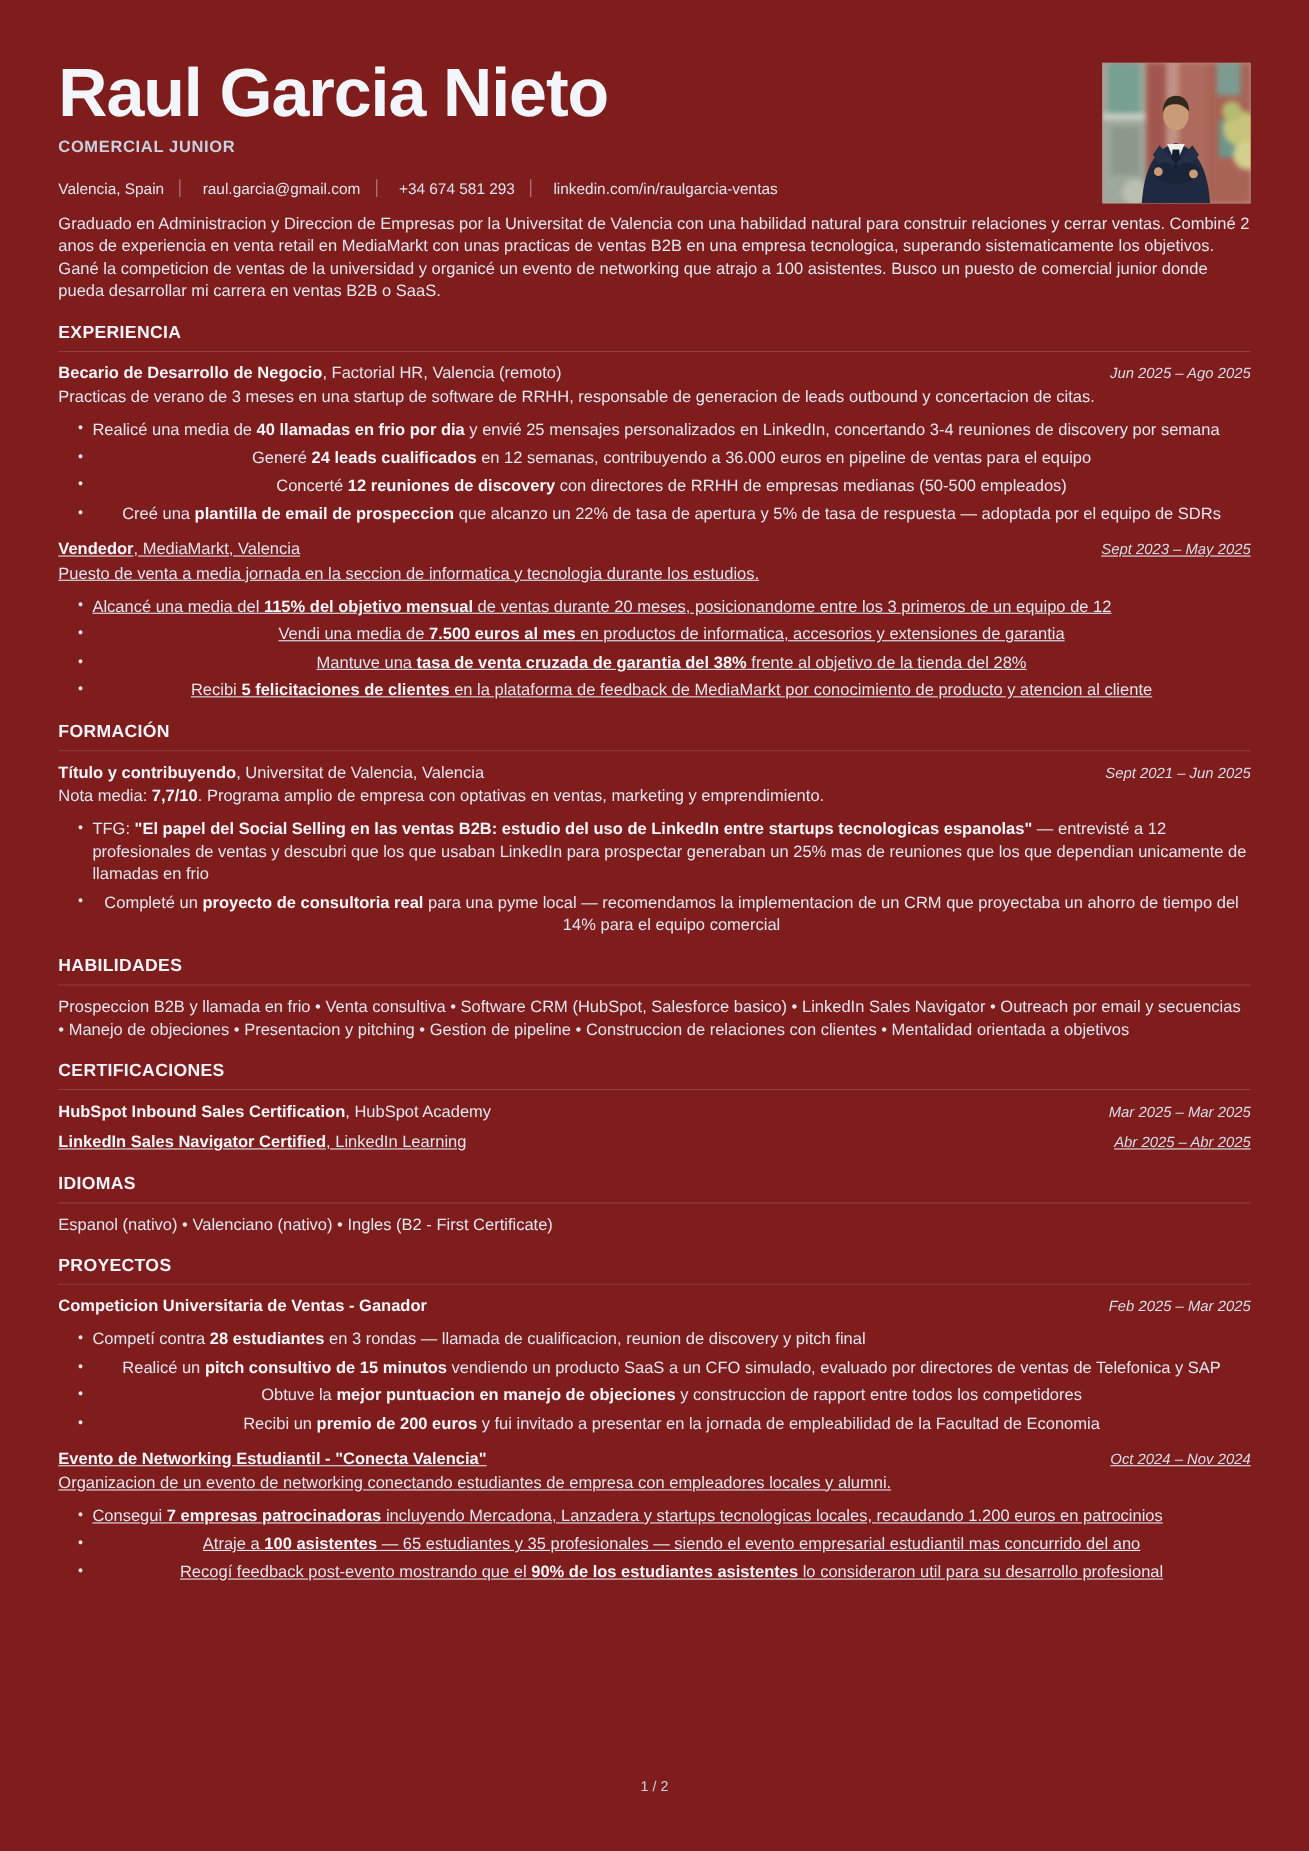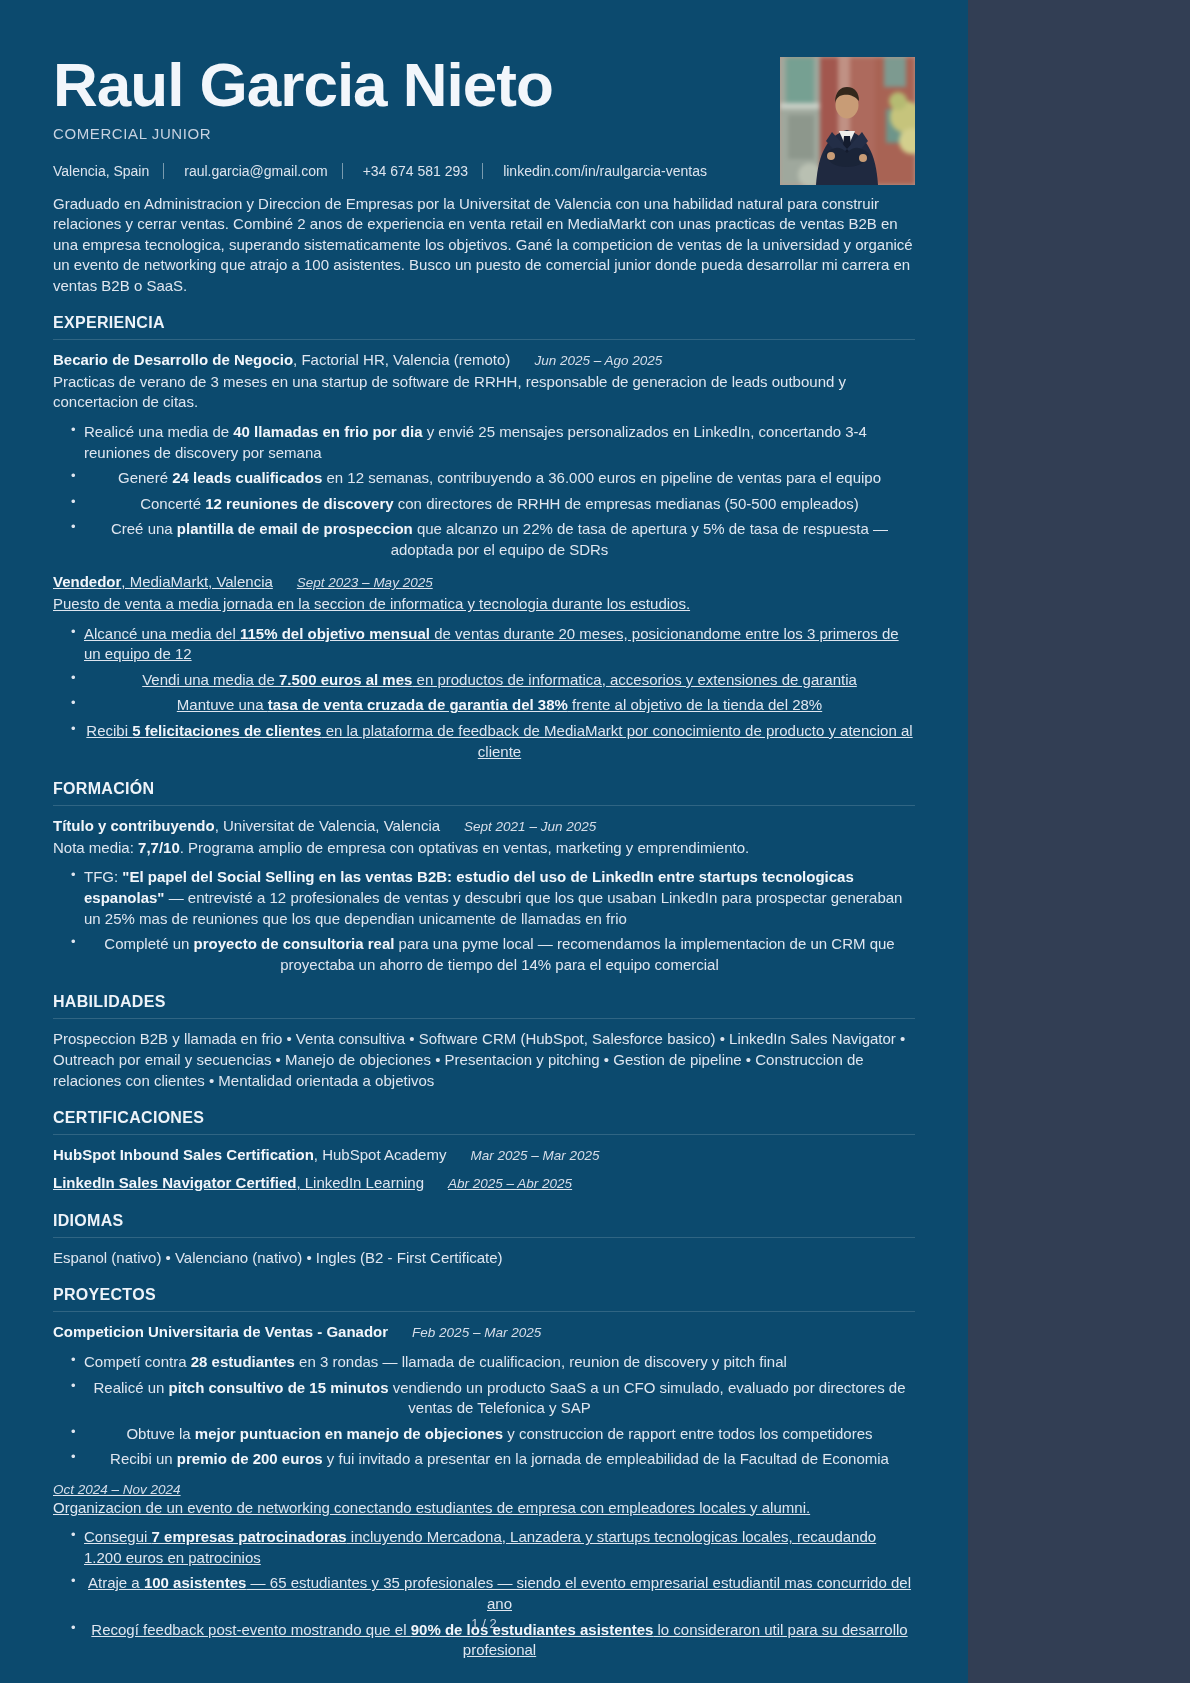--- a/index.html
+++ b/index.html
@@ -3,25 +3,25 @@
 <meta charset="utf-8">
 <style>
   html, body {
     margin: 0;
     padding: 0;
     background: #323e54;
     font-family: "Liberation Sans", "DejaVu Sans", sans-serif;
   }
   .page {
     position: relative;
-    width: 968px;
+    width: 1190px;
     height: 1683px;
     box-sizing: border-box;
     padding: 52px 53px 0 53px;
-    background: #0c4a6e;
+    background: #7f1d1d;
     color: #dfe6f0;
     overflow: hidden;
   }
   strong { font-weight: 700; color: #f2f6fb; }
 
   
   .photo {
     position: absolute;
     top: 57px;
     right: 53px;
@@ -34,21 +34,21 @@
   .name {
     margin: 0 0 8px 0;
     font-size: 62px;
     line-height: 1.05;
     font-weight: 700;
     letter-spacing: -1px;
     color: #f2f6fb;
   }
   .role {
     font-size: 15px;
-    font-weight: 400;
+    font-weight: 700;
     letter-spacing: 0.6px;
     color: #c7d2e0;
     margin-bottom: 21px;
   }
   .contact {
     font-size: 14px;
     color: #dde4ee;
     margin-bottom: 15px;
   }
   .contact-item { display: inline-block; }
@@ -77,22 +77,23 @@
   .section-paragraph {
     margin: 0;
     font-size: 15px;
     line-height: 1.38;
     color: #dfe6f0;
   }
   .entry + .entry { margin-top: 12px; text-decoration: underline; }
   .entry.compact + .entry.compact { margin-top: 7px; }
   .entry-head {
     display: flex;
+    justify-content: space-between;
     align-items: baseline;
-    gap: 24px;
+    gap: 12px;
   }
   .entry-title {
     margin: 0;
     font-size: 15px;
     font-weight: 400;
     line-height: 1.38;
     color: #dfe6f0;
   }
   .entry-dates {
     font-size: 13.5px;
@@ -273,20 +274,21 @@
     </div>
     <ul class="bullets">
               <li class="bullet"><span>Competí contra </span><strong>28 estudiantes</strong><span> en 3 rondas — llamada de cualificacion, reunion de discovery y pitch final</span></li>
               <li class="bullet"><span>Realicé un </span><strong>pitch consultivo de 15 minutos</strong><span> vendiendo un producto SaaS a un CFO simulado, evaluado por directores de ventas de Telefonica y SAP</span></li>
               <li class="bullet"><span>Obtuve la </span><strong>mejor puntuacion en manejo de objeciones</strong><span> y construccion de rapport entre todos los competidores</span></li>
               <li class="bullet"><span>Recibi un </span><strong>premio de 200 euros</strong><span> y fui invitado a presentar en la jornada de empleabilidad de la Facultad de Economia</span></li>
             </ul>
   </article>
           <article class="entry">
     <div class="entry-head">
+      <h3 class="entry-title"><strong>Evento de Networking Estudiantil - "Conecta Valencia"</strong></h3>
       <span class="entry-dates">Oct 2024 – Nov 2024</span>
     </div>
     <p class="entry-desc"><span>Organizacion de un evento de networking conectando estudiantes de empresa con empleadores locales y alumni.</span></p>
     <ul class="bullets">
               <li class="bullet"><span>Consegui </span><strong>7 empresas patrocinadoras</strong><span> incluyendo Mercadona, Lanzadera y startups tecnologicas locales, recaudando 1.200 euros en patrocinios</span></li>
               <li class="bullet"><span>Atraje a </span><strong>100 asistentes</strong><span> — 65 estudiantes y 35 profesionales — siendo el evento empresarial estudiantil mas concurrido del ano</span></li>
               <li class="bullet"><span>Recogí feedback post-evento mostrando que el </span><strong>90% de los estudiantes asistentes</strong><span> lo consideraron util para su desarrollo profesional</span></li>
             </ul>
   </article>
         </div>

